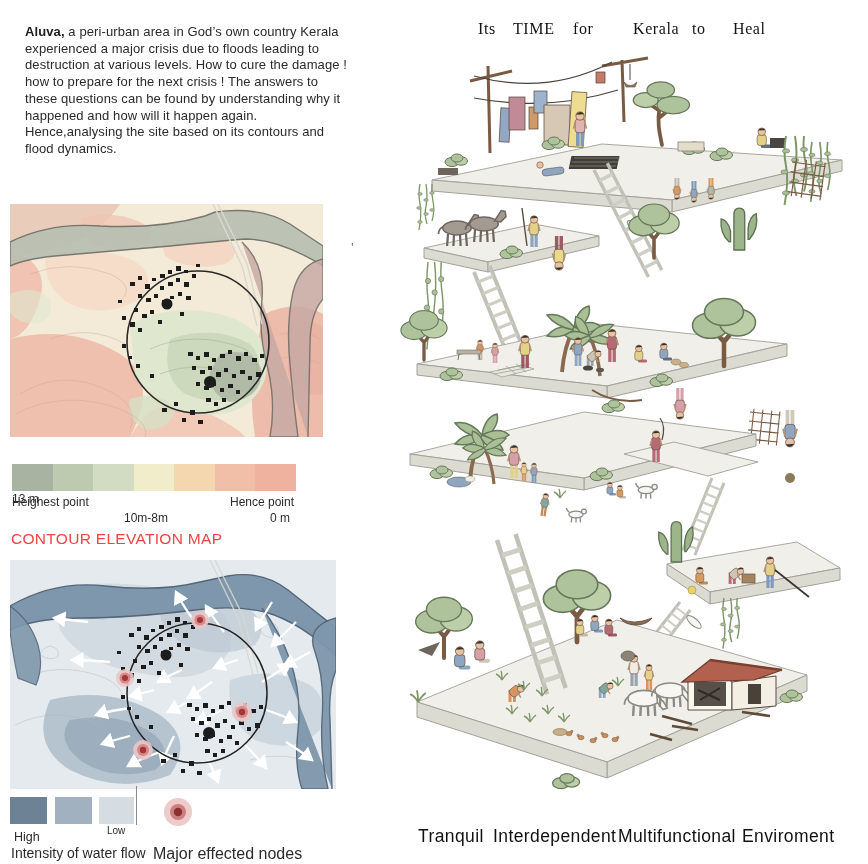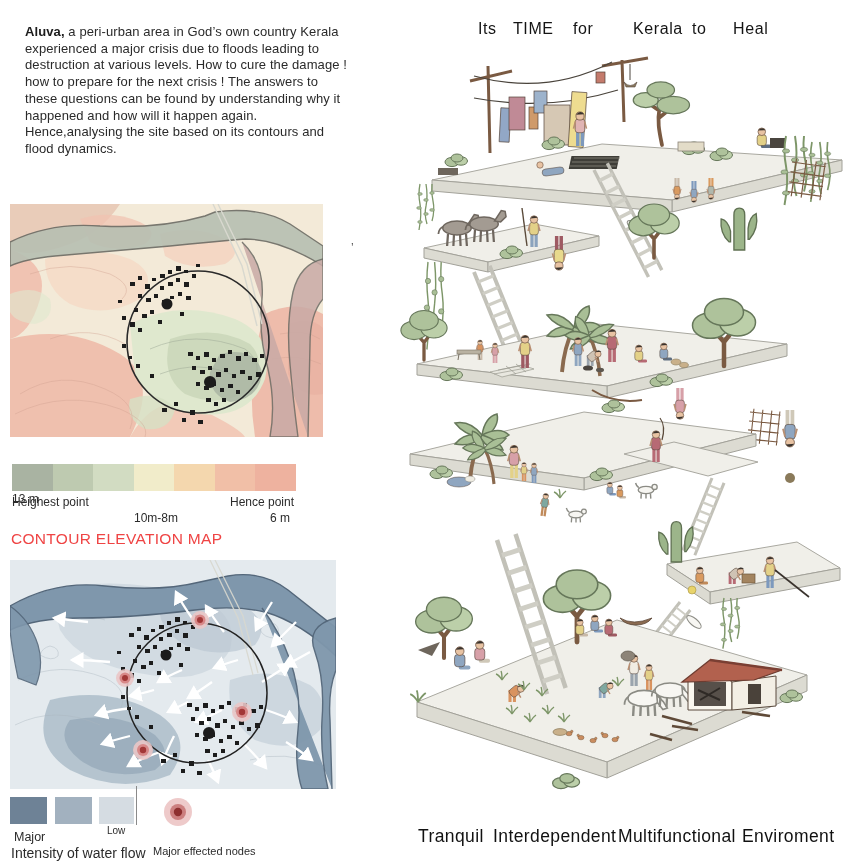--- a/index.html
+++ b/index.html
@@ -19,21 +19,21 @@
   #intro b{font-weight:700;color:#1c1c1c;}
   
   .grad-bar{left:12px;top:464px;width:284px;height:27px;display:flex;}
   .grad-seg{flex:1;height:100%;}
   .lgd{font-size:12px;color:#2b2b2b;}
   #section-title{left:11px;top:530px;font-size:15.5px;color:#ef4444;letter-spacing:.3px;}
   
   .flow-sq{width:37px;height:27px;top:797px;}
   .divider{left:136px;top:786px;width:1px;height:39px;background:#8a8a8a;}
   
-  .title-word{top:20px;font-size:16px;color:#141414;letter-spacing:.6px;}
+  .title-word{top:20px;font-size:16px;color:#141414;letter-spacing:.6px;font-family:Liberation Serif, serif;}
   .cap-word{top:826px;font-size:17.5px;color:#111;letter-spacing:.4px;}
   #stray{left:351px;top:241px;font-size:12px;color:#555;}
   svg{display:block;}
   .slab-top{fill:#f0efe9;stroke:#a9a8a0;stroke-width:1;}
   .slab-side{fill:#dcdbd2;stroke:#a2a199;stroke-width:1;}
   .trunk{fill:none;stroke:#7a5a42;stroke-width:3;stroke-linecap:round;}
   .canopy{fill:#aec29b;stroke:#66775a;stroke-width:1;}
   .canopy2{fill:#bccfa9;stroke:#66775a;stroke-width:1;}
   .skin{fill:#e8c3a3;stroke:#6b5140;stroke-width:.6;}
   .white-animal{fill:#f7f6f2;stroke:#8b8b84;stroke-width:1;}
@@ -169,23 +169,23 @@
   <div class="grad-seg" style="background: rgb(169, 179, 162);"></div>
   <div class="grad-seg" style="background: rgb(190, 202, 176);"></div>
   <div class="grad-seg" style="background: rgb(210, 220, 194);"></div>
   <div class="grad-seg" style="background: rgb(241, 236, 202);"></div>
   <div class="grad-seg" style="background: rgb(244, 215, 174);"></div>
   <div class="grad-seg" style="background: rgb(241, 191, 167);"></div>
   <div class="grad-seg" style="background: rgb(238, 178, 159);"></div>
 </div>
 <span class="abs lgd" style="left:12px;top:495px">Heighest point</span>
 <span class="abs lgd" style="left:12px;top:492px">13 m</span>
-<span class="abs lgd" style="left:134px;top:511px">10m-8m</span>
+<span class="abs lgd" style="left:124px;top:511px">10m-8m</span>
 <span class="abs lgd" style="left:230px;top:495px">Hence point</span>
-<span class="abs lgd" style="left:270px;top:511px">6 m</span>
+<span class="abs lgd" style="left:270px;top:511px">0 m</span>
 <span class="abs" id="section-title">CONTOUR ELEVATION MAP</span>
 
 <svg class="abs" style="left:10px;top:560px" width="326" height="229" viewBox="0 0 326 229">
   <rect width="326" height="229" fill="#e4eaee"></rect>
   <g>
     <path d="M40,30 Q110,15 180,35 Q230,50 220,90 Q200,125 140,115 Q70,105 50,70 Z" fill="#cdd7df" opacity=".8"></path>
     <path d="M40,140 Q100,125 150,155 Q185,180 160,215 Q110,235 60,210 Q20,185 40,140 Z" fill="#a9bac7" opacity=".8"></path>
     <path d="M60,160 Q110,150 145,175 Q165,195 145,210 Q100,222 70,200 Q45,180 60,160 Z" fill="#93a7b7" opacity=".7"></path>
     <path d="M220,120 Q260,105 300,125 Q320,140 310,170 Q285,195 245,180 Q215,160 220,120 Z" fill="#c3cfd9" opacity=".7"></path>
     <path d="M150,40 Q200,30 240,50 Q260,65 245,85 Q210,100 175,85 Q145,68 150,40 Z" fill="#bac8d3" opacity=".7"></path>
@@ -262,29 +262,29 @@
         <circle r="6" fill="#d88888"></circle>
         <circle r="3.2" fill="#a23737"></circle>
       </g>
   </g>
 </svg>
 
 <div class="abs flow-sq" style="left: 10px; background: rgb(110, 130, 150);"></div>
 <div class="abs flow-sq" style="left: 55px; background: rgb(162, 177, 191);"></div>
 <div class="abs flow-sq" style="left: 99px; width: 35px; background: rgb(213, 220, 226);"></div>
 <div class="abs divider"></div>
-<span class="abs lgd" style="left:14px;top:830px;font-size:12.5px">Major</span>
+<span class="abs lgd" style="left:14px;top:830px;font-size:12.5px">High</span>
 <span class="abs lgd" style="left:107px;top:825px;font-size:10px">Low</span>
 <span class="abs lgd" style="left:11px;top:845px;font-size:14px">Intensity of water flow</span>
 <svg class="abs" style="left:162px;top:796px" width="32" height="32">
   <circle cx="16" cy="16" r="14" fill="#eecaca"></circle>
     <circle cx="16" cy="16" r="8" fill="#cc7f7f"></circle>
     <circle cx="16" cy="16" r="4.2" fill="#8e2f2f"></circle>
 </svg>
-<span class="abs lgd" style="left:153px;top:845px;font-size:11px">Major effected nodes</span>
+<span class="abs lgd" style="left:153px;top:845px;font-size:16px">Major effected nodes</span>
 
 <span class="abs" id="stray">’</span>
 
 <span class="abs title-word" style="left:478px">Its</span>
 <span class="abs title-word" style="left:513px">TIME</span>
 <span class="abs title-word" style="left:573px">for</span>
 <span class="abs title-word" style="left:633px">Kerala</span>
 <span class="abs title-word" style="left:692px">to</span>
 <span class="abs title-word" style="left:733px">Heal</span>
 

